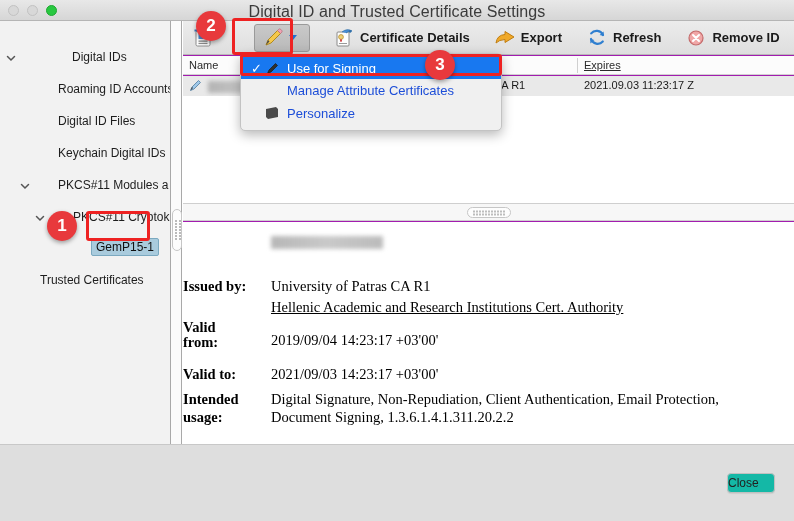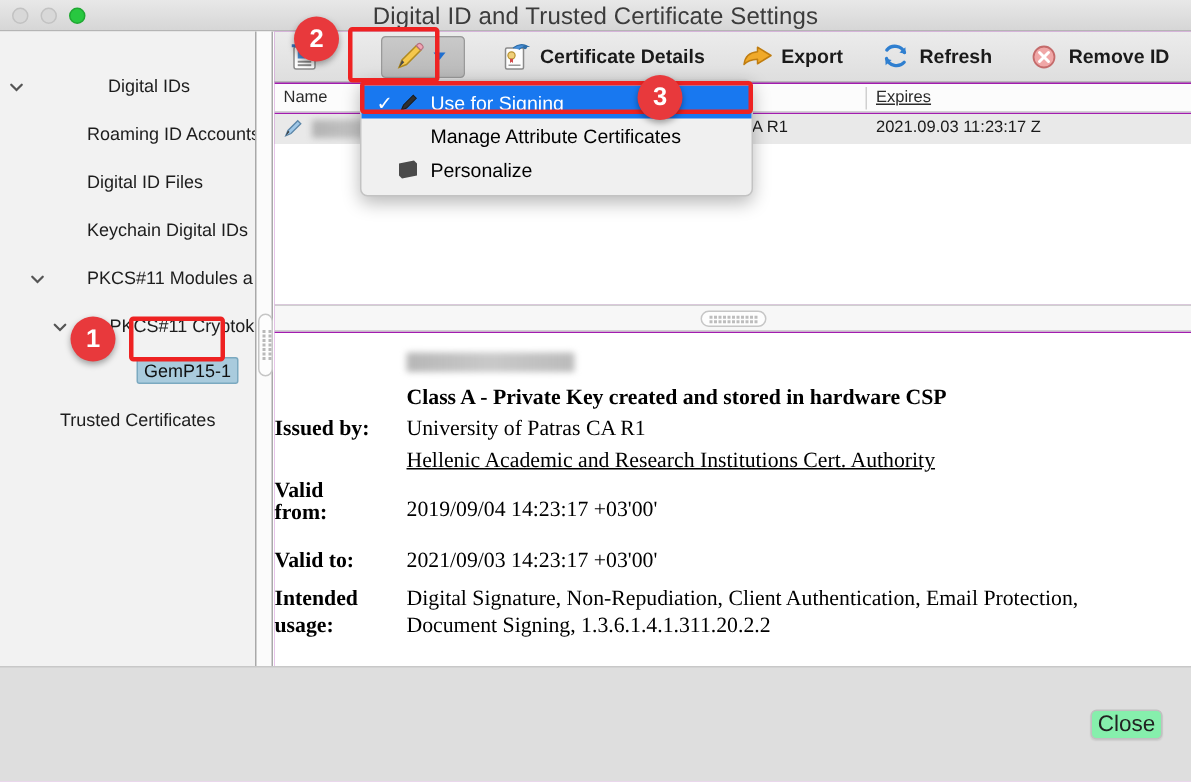--- a/index.html
+++ b/index.html
@@ -208,44 +208,44 @@
   
   .bottombar {
     position: absolute; left: 0; top: 444px;
     width: 794px; height: 77px;
     background: #dedede;
     border-top: 1px solid #c8c8c8;
   }
   .close-btn {
     position: absolute; right: 19px; top: 28px;
     width: 48px; height: 20px;
-    background: #86efac;
+    background: #14b8a6;
     border: 1px solid #c0c0c0;
     border-radius: 4px;
     font-family: "Liberation Sans", sans-serif;
-    font-size: 15px; color: #222;
-    line-height: 18px; text-align: center;
+    font-size: 12px; color: #222;
+    line-height: 18px; 
     box-shadow: 0 1px 1px rgba(0,0,0,.08);
   }
 
   
   .menu {
     position: absolute; left: 240px; top: 53px;
     width: 262px;
     background: #f0f0f0;
     border: 1px solid #c3c3c3;
     border-radius: 5px;
     box-shadow: 0 4px 12px rgba(0,0,0,.28);
     padding: 3px 0 5px 0;
     z-index: 40;
     font-family: "Liberation Sans", sans-serif;
   }
   .menu-item {
     height: 22px; display: flex; align-items: center;
-    font-size: 13px; color: #000000;
+    font-size: 13px; color: #1d4ed8;
     padding: 0 10px;
     white-space: nowrap;
   }
   .menu-item.highlight {
     background: #1878f0; color: #fff;
   }
   .mi-check { width: 14px; flex: 0 0 14px; font-size: 13px; }
   .mi-icon { width: 20px; flex: 0 0 20px; display:flex; align-items:center; }
   .mi-label { padding-left: 2px; }
 
@@ -471,21 +471,20 @@
 
       <div class="det-row" style="left:0; top:10px;">
         <span class="det-label"></span>
         <span class="det-value">
           <span class="redacted" style="width:112px; height:13px; display:inline-block;"></span>
         </span>
       </div>
 
       <div class="det-row" style="left:0; top:34px;">
         <span class="det-label"></span>
-        <span class="det-value det-title">Class A - Private Key created and stored in hardware CSP</span>
       </div>
 
       <div class="det-row" style="left:0; top:55px;">
         <span class="det-label">Issued by:</span>
         <span class="det-value">University of Patras CA R1</span>
       </div>
 
       <div class="det-row" style="left:0; top:76px;text-decoration:underline;">
         <span class="det-label"></span>
         <span class="det-value">Hellenic Academic and Research Institutions Cert. Authority</span>

